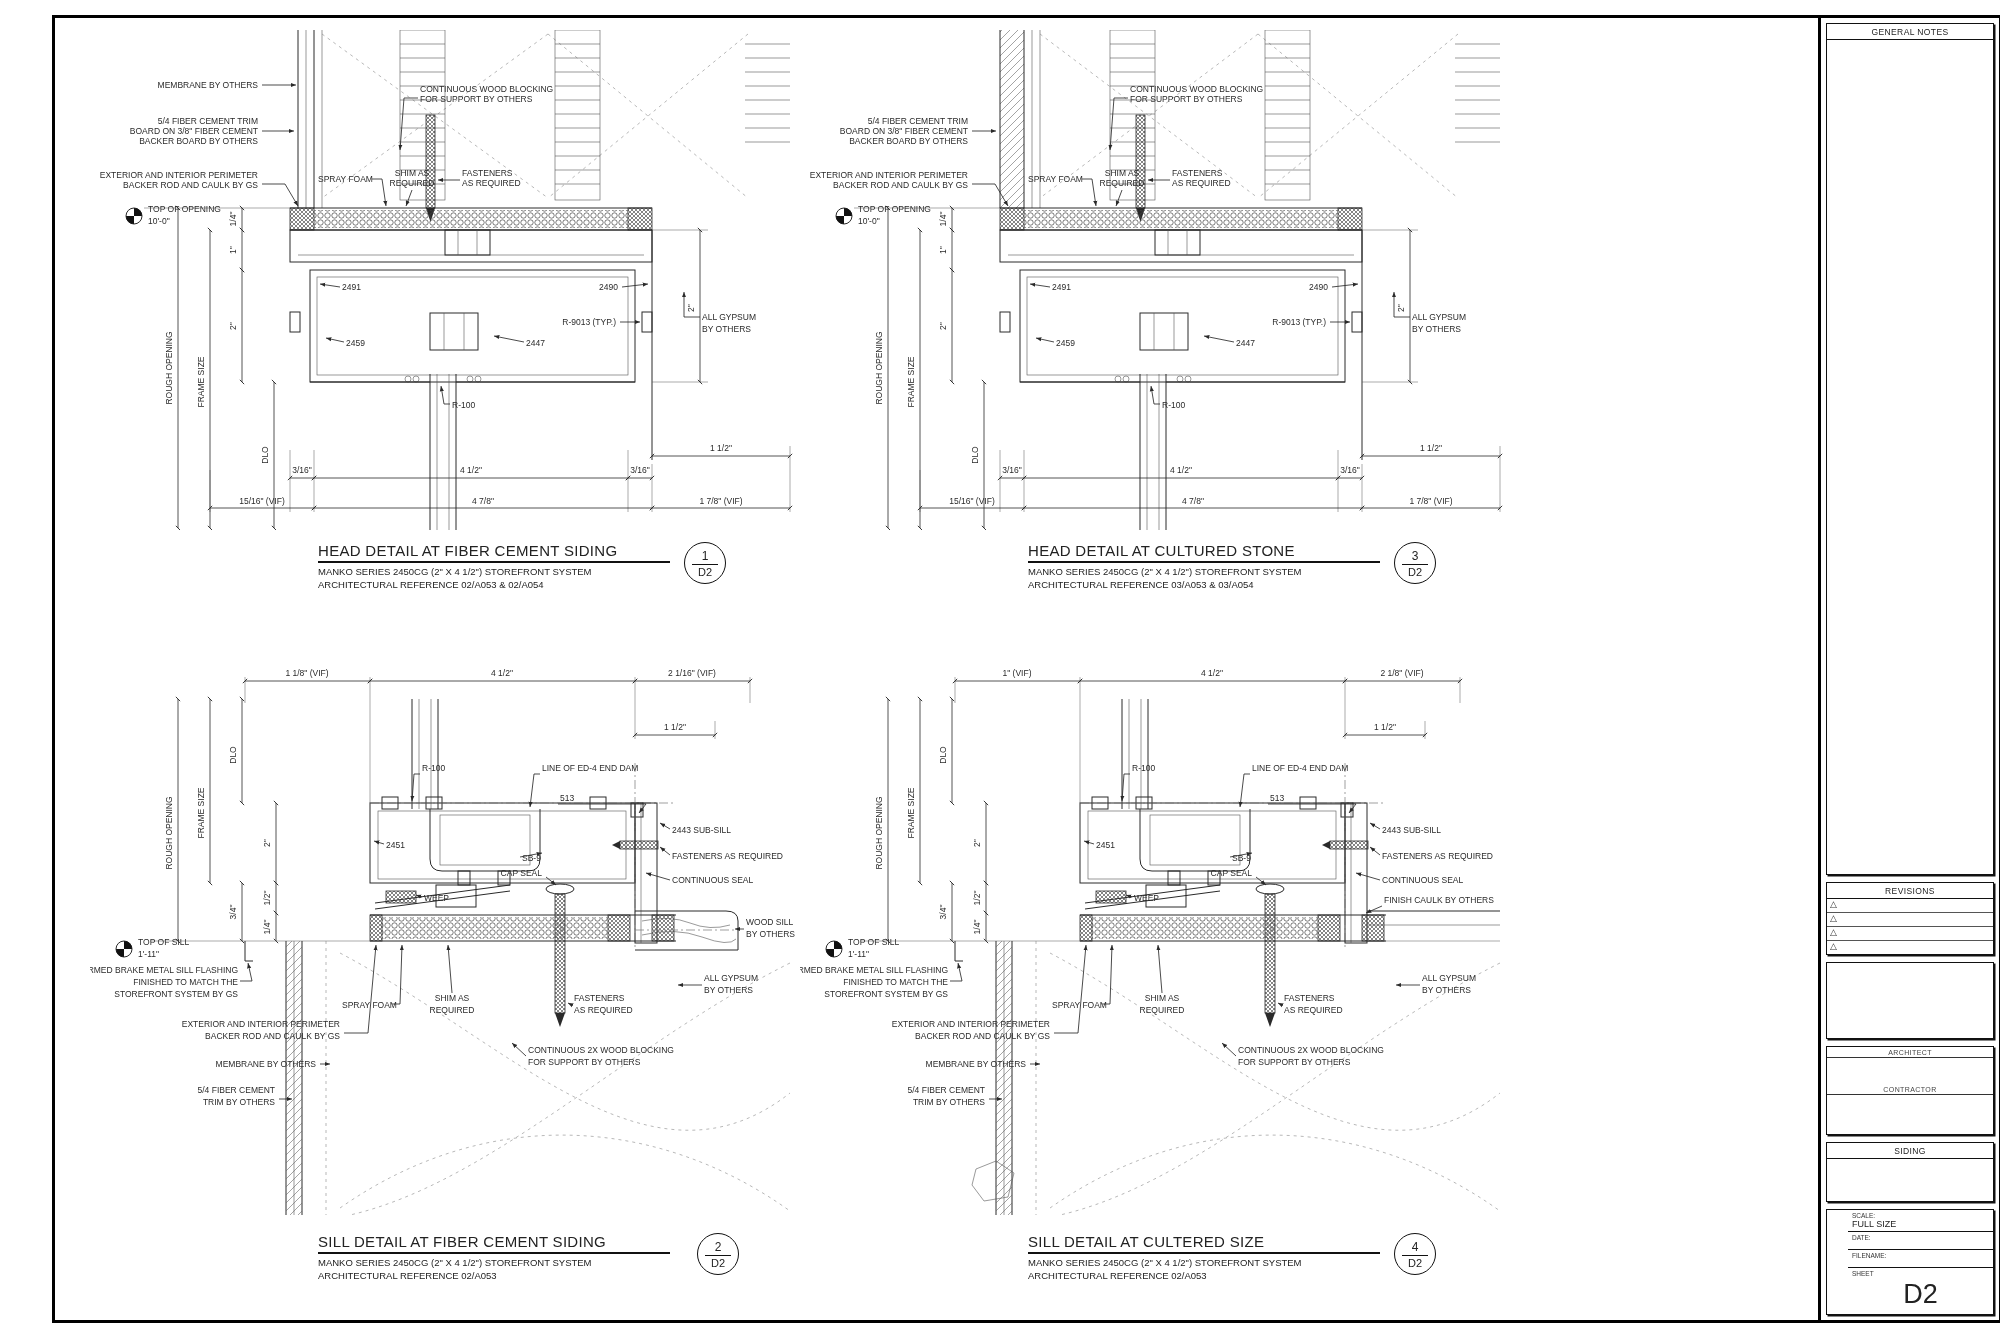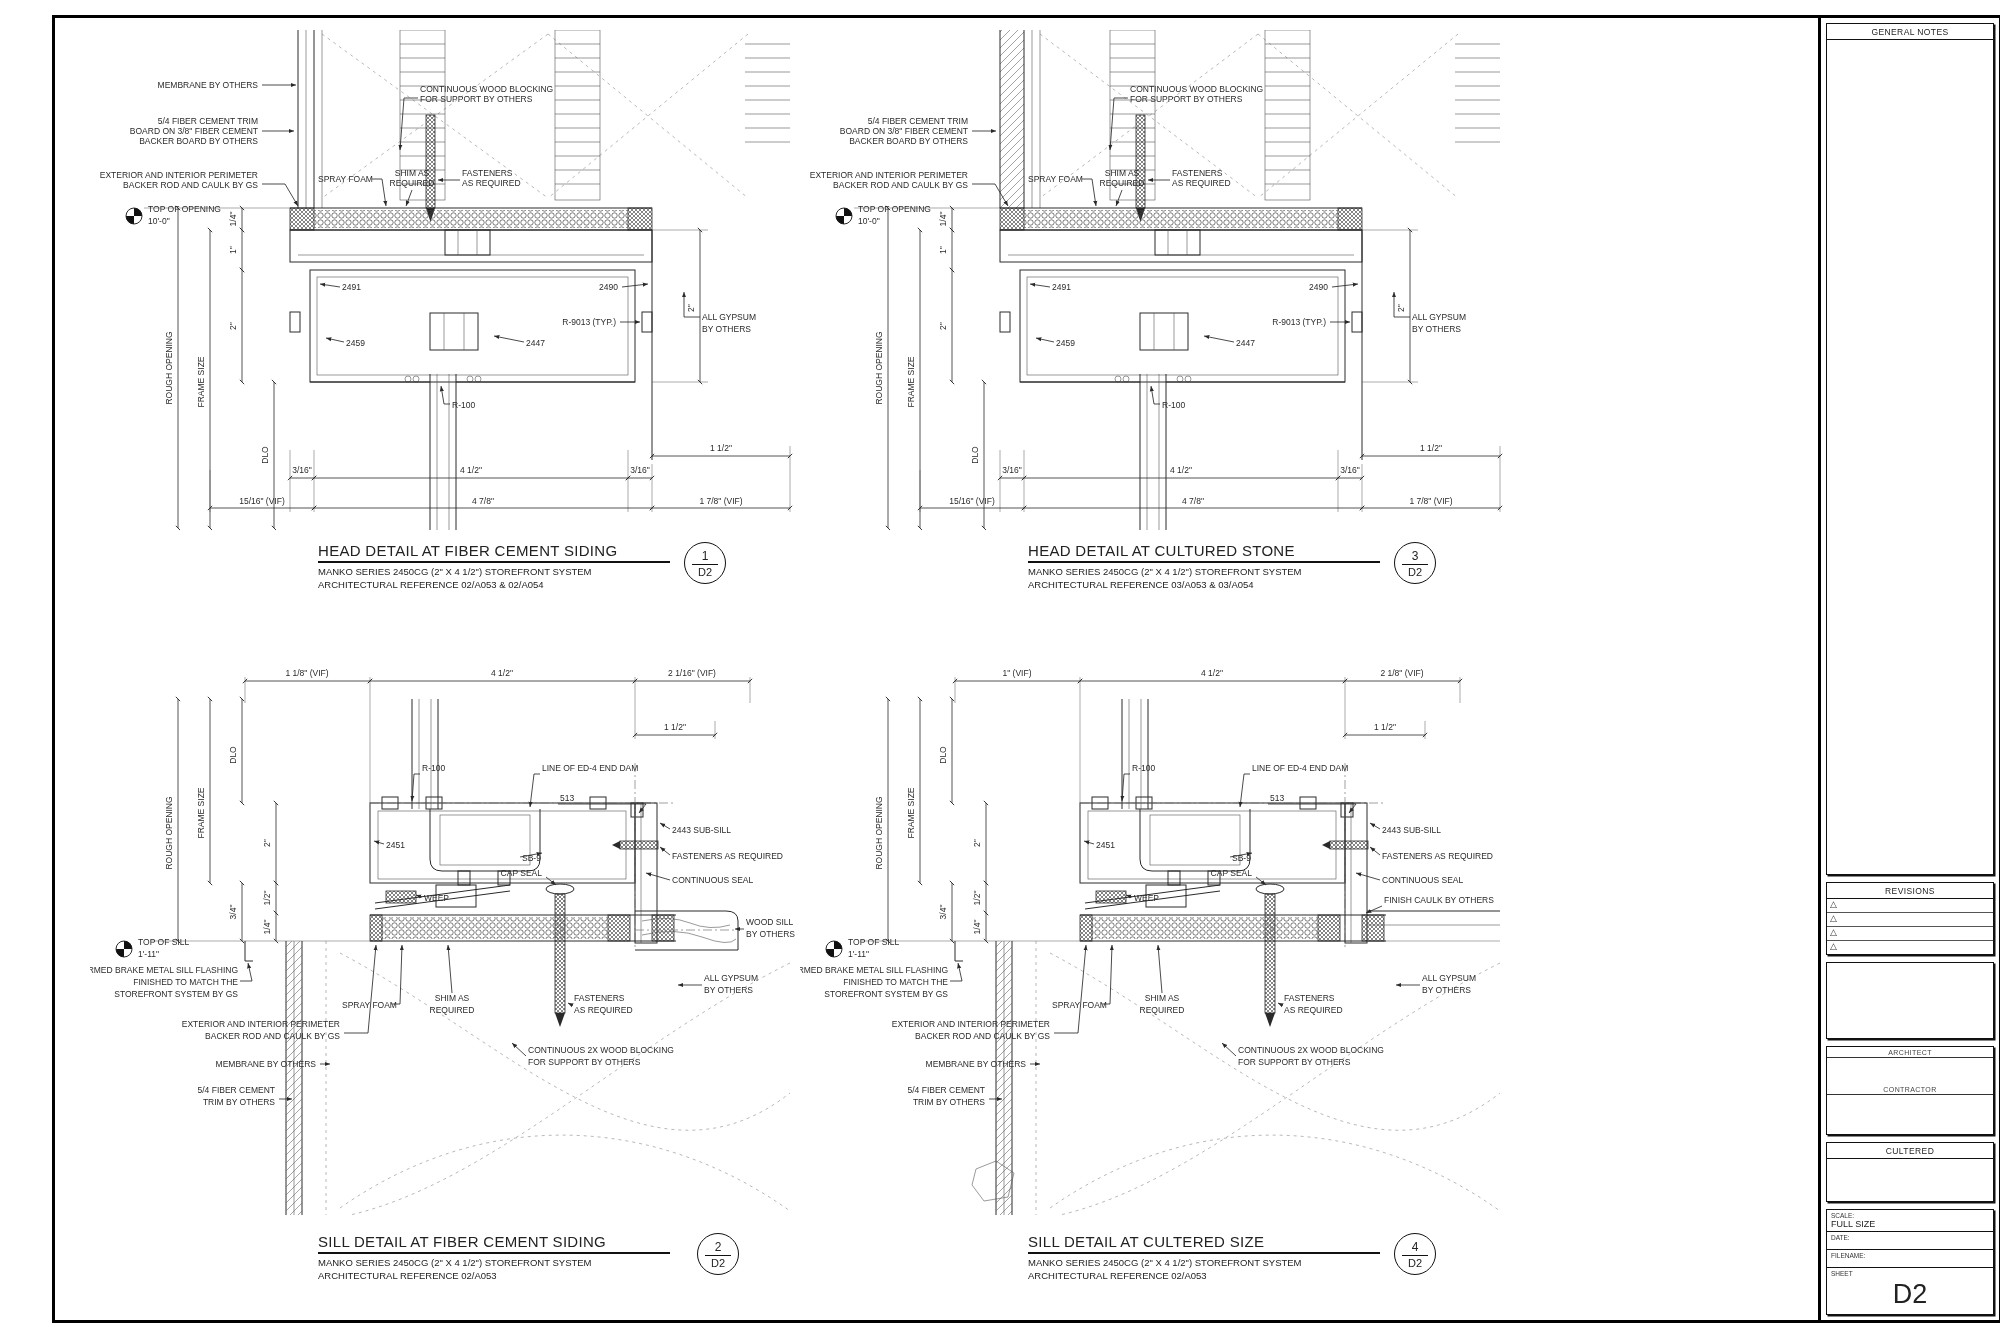--- a/index.html
+++ b/index.html
@@ -30,21 +30,21 @@
   .bub .d{padding-top:1px;font-size:11px;}
   
   .tb{width:181px;border-left:3px solid #000;padding:5px 5px;box-sizing:border-box;display:flex;flex-direction:column;gap:7px;}
   .box{border:1.6px solid #111;border-radius:0;background:#fff;box-shadow:1.5px 1.5px 0 #111;}
   .box .hdr{font-size:8.5px;text-align:center;padding:3px 0 2px;border-bottom:1.4px solid #111;letter-spacing:0.4px;}
   .revrow{height:13px;border-bottom:0.8px solid #555;font-size:9px;padding-left:3px;color:#333;}
   .revrow:last-child{border-bottom:none;}
   .subhdr{font-size:7px;text-align:center;color:#444;padding:2px 0 1px;border-bottom:1px solid #333;letter-spacing:0.4px;}
   .meta{font-size:6.5px;color:#333;padding:2px 0 0 4px;}
   .metaval{font-size:9px;padding:0 0 2px 4px;}
-  .mrow{border-bottom:1px solid #111;}
+  .mrow{border-bottom:1px solid #111;margin-left:21px;}
   .mrow:last-child{border-bottom:none;}
   .sheetnum{font-size:27px;text-align:center;padding:2px 0 4px;}
 </style>
 </head>
 <body>
 
 <svg width="0" height="0" style="position:absolute" aria-hidden="true">
   <defs>
     <pattern id="xh" width="4" height="4" patternUnits="userSpaceOnUse">
       <path d="M0,4 L4,0 M0,0 L4,4" stroke="#333" stroke-width="0.6"></path>
@@ -705,21 +705,21 @@
       <div class="revrow">△</div>
       <div class="revrow">△</div>
     </div>
     <div class="box" style="height:76px;"></div>
     <div class="box" style="height:88px;">
       <div class="subhdr">ARCHITECT</div>
       <div style="height:26px;"></div>
       <div class="subhdr">CONTRACTOR</div>
     </div>
     <div class="box" style="height:58px;">
-      <div class="hdr">CULTERED</div>
+      <div class="hdr">SIDING</div>
     </div>
     <div class="box">
       <div class="mrow">
         <div class="meta">SCALE:</div>
         <div class="metaval">FULL SIZE</div>
       </div>
       <div class="mrow">
         <div class="meta" style="padding-bottom:8px;">DATE:</div>
       </div>
       <div class="mrow">

